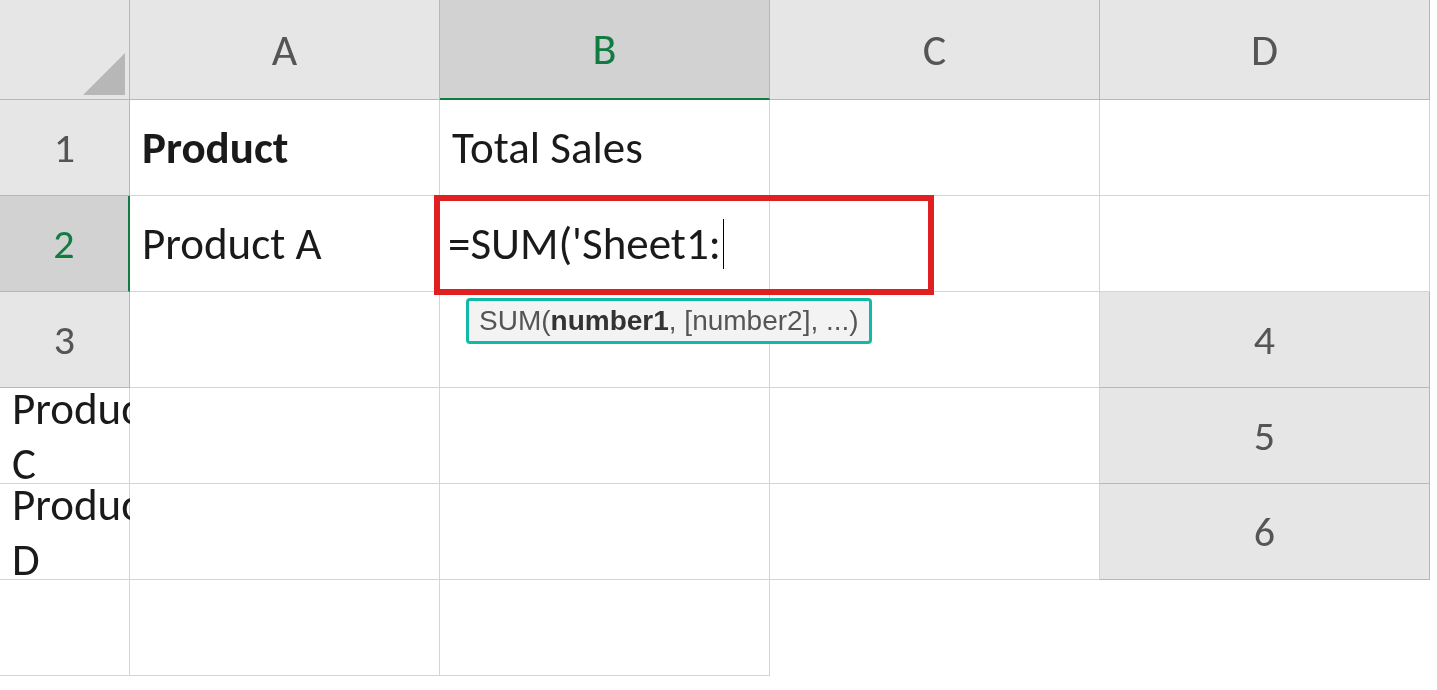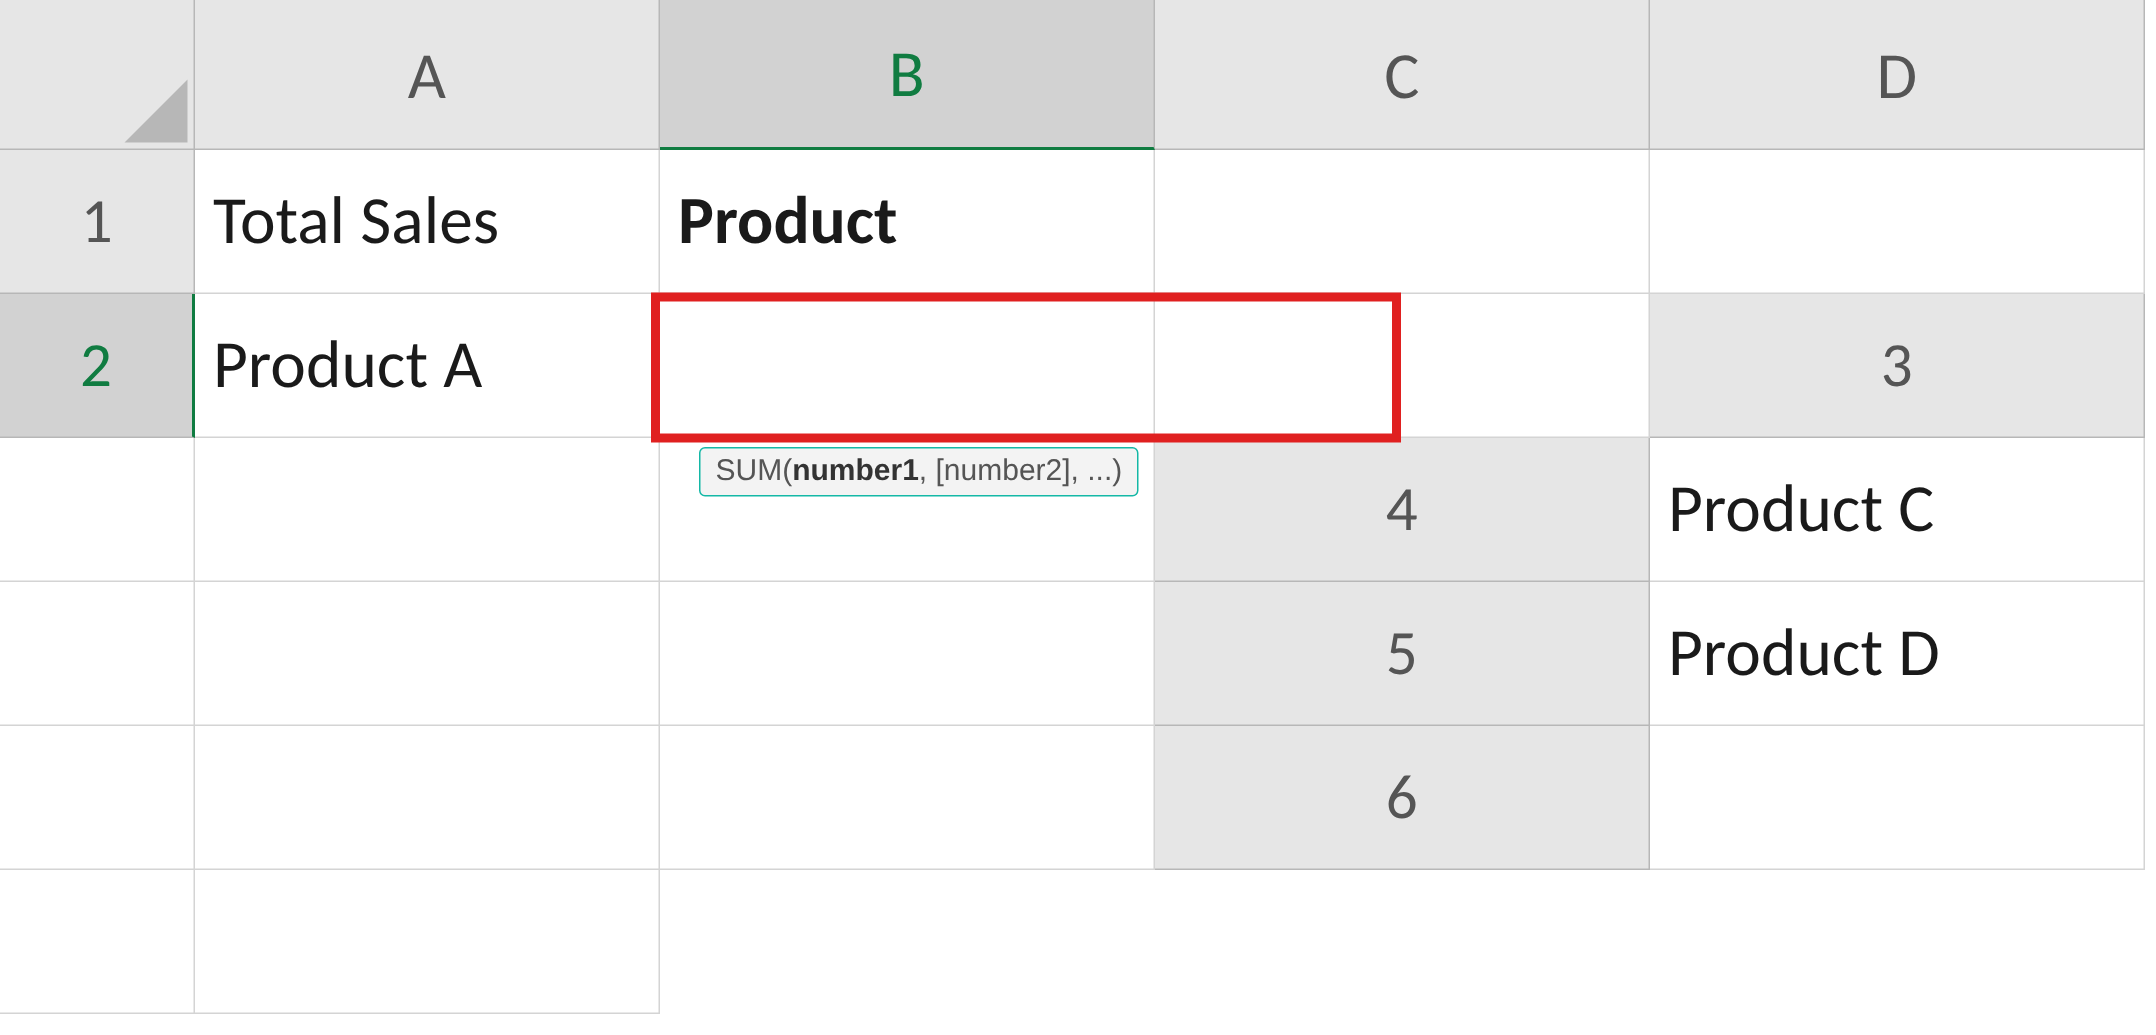--- a/index.html
+++ b/index.html
@@ -87,24 +87,24 @@
     }
     .highlight-box {
       position: absolute;
       border: 6px solid #e02020;
       pointer-events: none;
       z-index: 10;
     }
     .tooltip {
       position: absolute;
       background: #f3f3f3;
-      border: 1px solid #14b8a6;
+      border: 3px solid #14b8a6;
       border-radius: 4px;
       padding: 4px 10px;
-      font-size: 20px;
+      font-size: 28px;
       color: #555;
       font-family: "Segoe UI", Arial, sans-serif;
       z-index: 20;
       white-space: nowrap;
     }
     .tooltip .bold-part {
       font-weight: 700;
       color: #333;
     }
     .cursor {
@@ -122,27 +122,31 @@
 <div class="spreadsheet">
 
   <div class="corner-cell"></div>
 
   <div class="col-header">A</div>
   <div class="col-header active">B</div>
   <div class="col-header">C</div>
   <div class="col-header">D</div>
 
   <div class="row-header">1</div>
+  <div class="cell bold">Product</div>
   <div class="cell">Total Sales</div>
-  <div class="cell bold">Product</div>
   <div class="cell"></div>
   <div class="cell"></div>
 
   <div class="row-header active">2</div>
   <div class="cell">Product A</div>
+  <div class="cell editing">
+    <span>=SUM('Sheet1:</span>
+      <span class="cursor"></span>
+  </div>
   <div class="cell"></div>
   <div class="cell"></div>
 
   <div class="row-header">3</div>
   <div class="cell"></div>
   <div class="cell"></div>
   <div class="cell"></div>
 
   <div class="row-header">4</div>
   <div class="cell">Product C</div>

